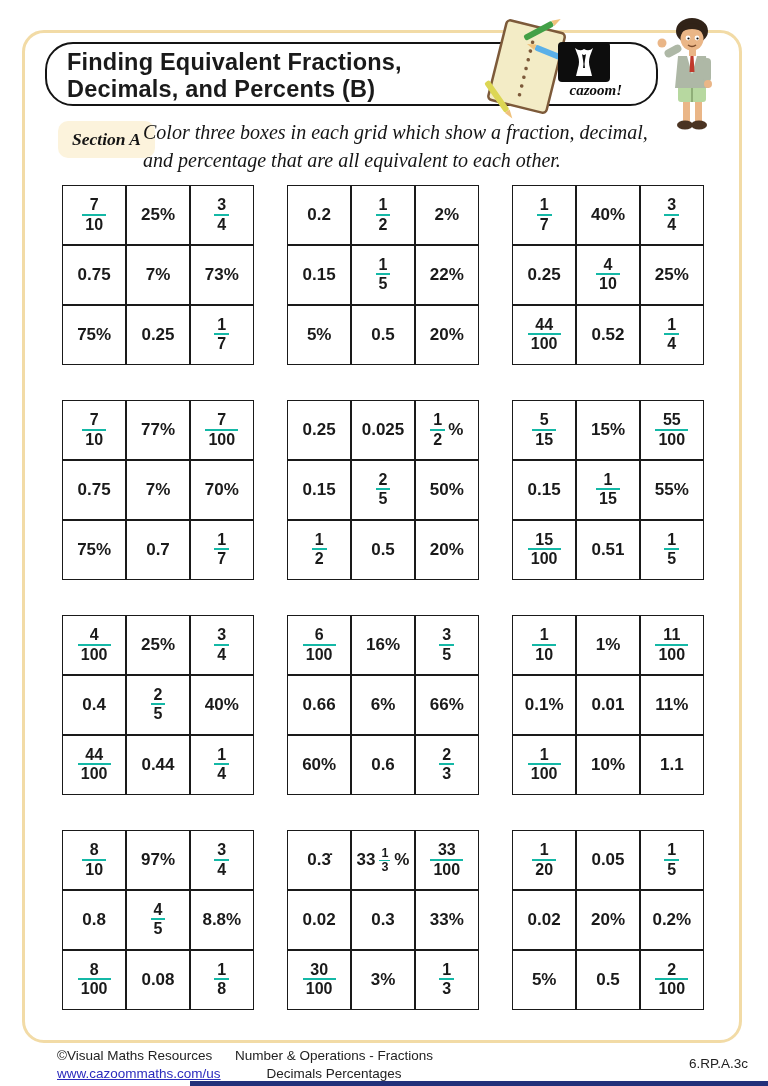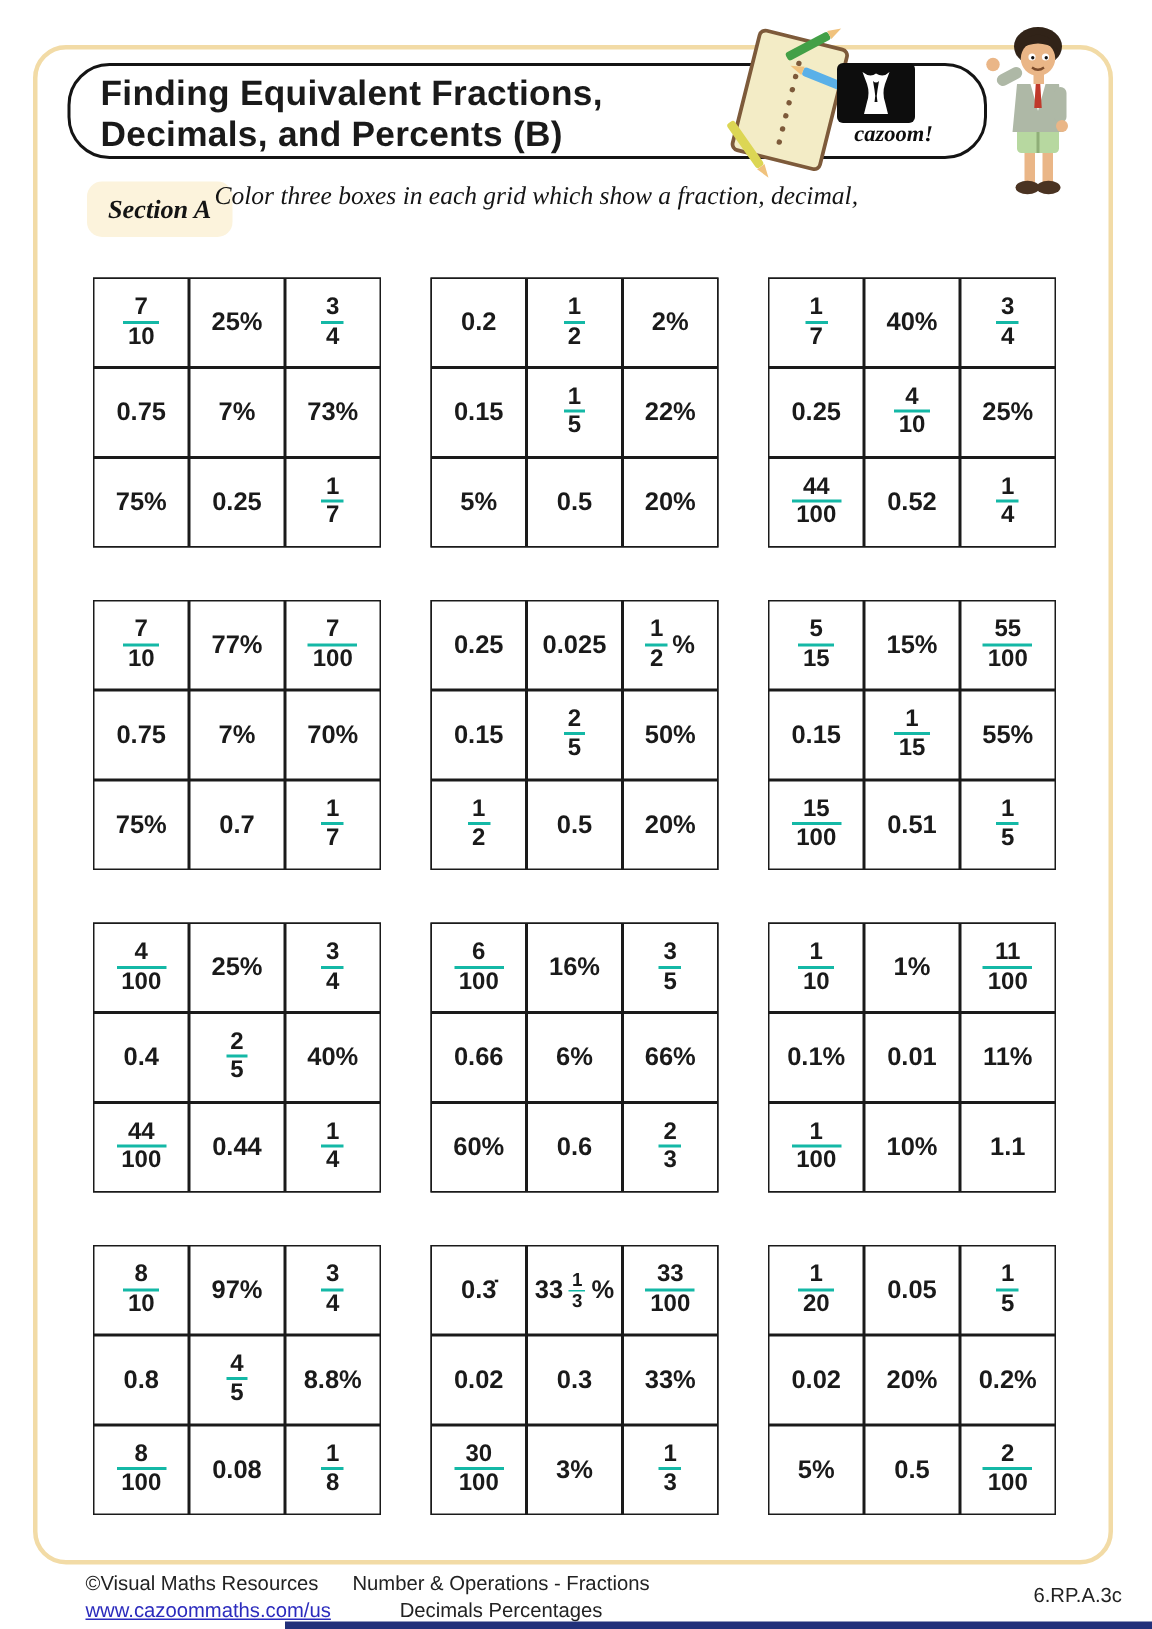--- a/index.html
+++ b/index.html
@@ -31,21 +31,21 @@
 
   
   .boy { left:648px; top:14px; width:82px; height:122px; z-index:4; }
 
   
   .section-label { left:38px; top:121px; background:#fcf3dc; border-radius:10px;
     padding:8px 14px; font-family:"Liberation Serif","DejaVu Serif",serif;
     font-weight:700; font-style:italic; font-size:17.5px; color:#141414;margin-left:20px; }
   .instructions { left:143px; top:119px;
     font-family:"Liberation Serif","DejaVu Serif",serif; font-style:italic;
-    font-size:17px; line-height:1.38; color:#141414; }
+    font-size:20px; line-height:1.38; color:#141414; }
 
   
   .grids { left:62px; top:185px; display:grid;
     grid-template-columns:repeat(3,192px); column-gap:33px; row-gap:35px; }
   .grid { width:192px; height:180px; display:grid;
     grid-template-columns:repeat(3,1fr); grid-template-rows:repeat(3,1fr);
     gap:1.5px; background:#1a1a1a; border:1.5px solid #1a1a1a; }
   .cell { background:#fff; display:flex; align-items:center; justify-content:center;
     gap:3px; font-size:17px; font-weight:700; }
   .frac { display:inline-flex; flex-direction:column; align-items:center;
@@ -141,20 +141,21 @@
   <circle cx="40" cy="24" r="2.4" fill="#ffffff"></circle>
     <circle cx="49" cy="24" r="2.4" fill="#ffffff"></circle>
   <circle cx="40.5" cy="24.5" r="1.1" fill="#111"></circle>
     <circle cx="49.5" cy="24.5" r="1.1" fill="#111"></circle>
   <path d="M40 31 Q44 34 48 31" stroke="#7a4a2a" stroke-width="1.5" fill="none"></path>
 </svg>
 
 <div class="abs section-label">Section A</div>
 <div class="abs instructions">
   <div>Color three boxes in each grid which show a fraction, decimal,</div>
+  <div>and percentage that are all equivalent to each other.</div>
 </div>
 
 <div class="abs grids">
   <div class="grid">
       <div class="cell">
         <span class="frac">
           <span class="num">7</span>
           <span class="den">10</span>
         </span>
       </div>

